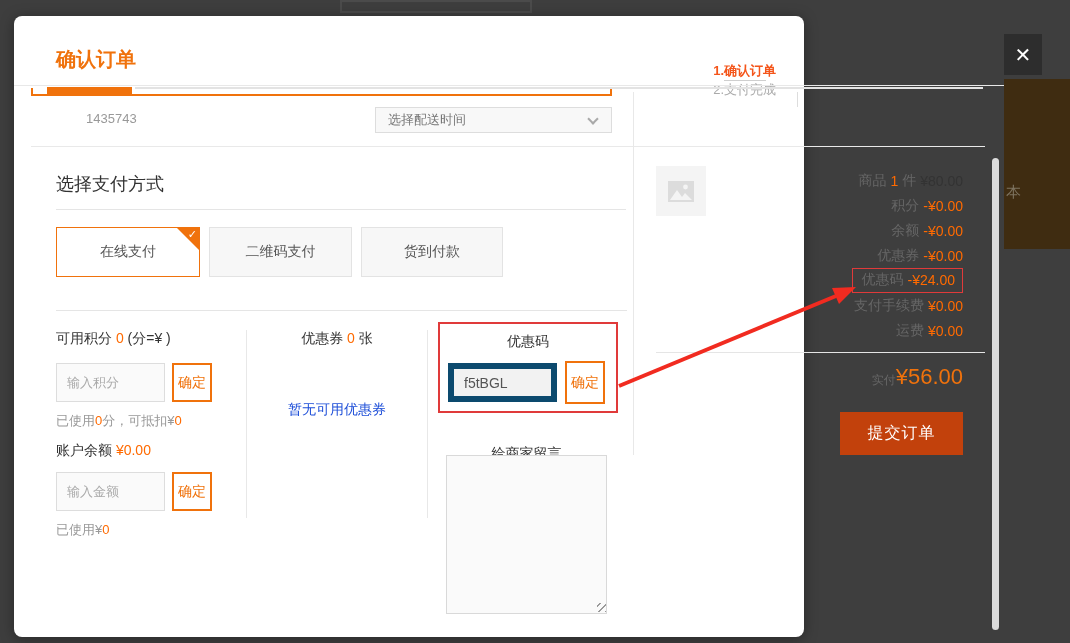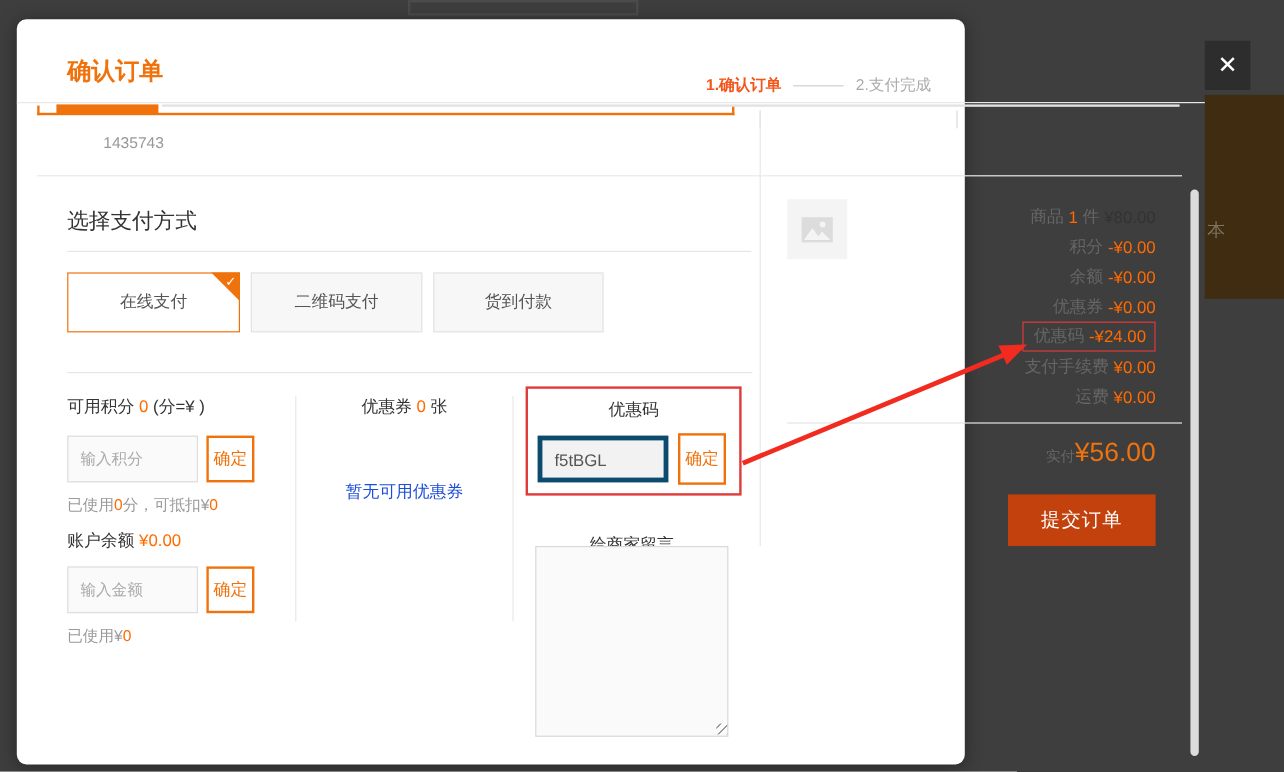--- a/index.html
+++ b/index.html
@@ -13,21 +13,21 @@
   .bg-brown-text { position:absolute; left:-15px; top:104px; color:#7d7360; font-size:15px; letter-spacing:2px; }
   .close-btn { left:1004px; top:34px; width:38px; height:41px; background:#2d2d2d; color:#fff; font-size:20px;
                display:flex; align-items:center; justify-content:center; cursor:pointer; }
 
   
   .modal { left:14px; top:16px; width:790px; height:621px; background:#fff; border-radius:8px;
            box-shadow:0 2px 14px rgba(0,0,0,.35); }
 
   
   .m-title { left:42px; top:30px; font-size:20px; font-weight:bold; color:#f0720c; }
-  .steps { right:28px; top:46px; display:flex; align-items:center; font-size:13px; }
+  .steps { right:28px; top:46px; display:flex; align-items:center; font-size:13px;flex-direction:column; }
   .step1 { color:#f4551a; font-weight:bold; }
   .step-dash { width:42px; height:1px; background:#cfcfcf; margin:0 10px; }
   .step2 { color:#aaa; }
   .header-line { left:0; top:69px; width:990px; height:1px; background:#e8e8e8; }
 
   
   .frag-orange-thick { left:33px; top:71px; width:85px; height:8px; background:#f0720c; }
   .frag-orange-line { left:17px; top:78px; width:581px; height:2px; background:#f0720c; }
   .frag-tick-l { left:17px; top:72px; width:2px; height:8px; background:#f0720c; }
   .frag-tick-r { left:596px; top:72px; width:2px; height:8px; background:#f0720c; }
@@ -76,21 +76,21 @@
   .vdiv-main { left:619px; top:76px; height:363px; }
 
   
   .coupon-head { left:233px; top:314px; width:180px; text-align:center; font-size:14px; color:#333; }
   .coupon-empty { left:233px; top:385px; width:180px; text-align:center; font-size:14px; color:#1d4ed8; }
 
   
   .promo-box { left:424px; top:306px; width:180px; height:91px; border:2px solid #e03a3a; }
   .promo-title { position:absolute; left:0; top:9px; width:100%; text-align:center; font-size:14px; color:#333; }
   .promo-input { position:absolute; left:8px; top:39px; width:109px; height:39px; background:#f2f2f2;
-                 border:4px solid #0c4a6e; font-size:14px; color:#555; padding:0 10px; }
+                 border:6px solid #0c4a6e; font-size:14px; color:#555; padding:0 10px; }
   .promo-ok { position:absolute; left:125px; top:37px; height:43px; }
   .msg-label { left:432px; top:413px; width:161px; text-align:center; font-size:14px; color:#333;margin-top:16px; }
   .msg-area { left:432px; top:439px; width:161px; height:159px; background:#fafafa; border:1px solid #d9d9d9;
               resize:none; font-family:inherit; }
   .resize-grip { left:583px; top:587px; width:9px; height:9px;
     background:repeating-linear-gradient(135deg, transparent 0 2px, #999 2px 3px, transparent 3px 5px); }
 
   
   .prod-img { left:642px; top:150px; width:50px; height:50px; background:#f4f4f4;
               display:flex; align-items:center; justify-content:center; }
@@ -134,20 +134,24 @@
 
   <div class="abs frag-orange-thick"></div>
   <div class="abs frag-orange-line"></div>
   <div class="abs frag-tick-l"></div>
   <div class="abs frag-tick-r"></div>
   <div class="abs frag-gray-line"></div>
   <div class="abs frag-stub" style="left:619px;"></div>
   <div class="abs frag-stub" style="left:783px;"></div>
 
   <div class="abs order-no">1435743</div>
+  <div class="abs delivery-select">
+    <span>选择配送时间</span>
+    <span class="chev"></span>
+  </div>
   <div class="abs row-line"></div>
 
   <div class="abs pay-heading">选择支付方式</div>
   <div class="abs pay-line1"></div>
   <div class="tab tab1">
     <span>在线支付</span>
     <span class="corner"></span>
     <span class="corner-check">✓</span>
   </div>
   <div class="abs tab tab2">

